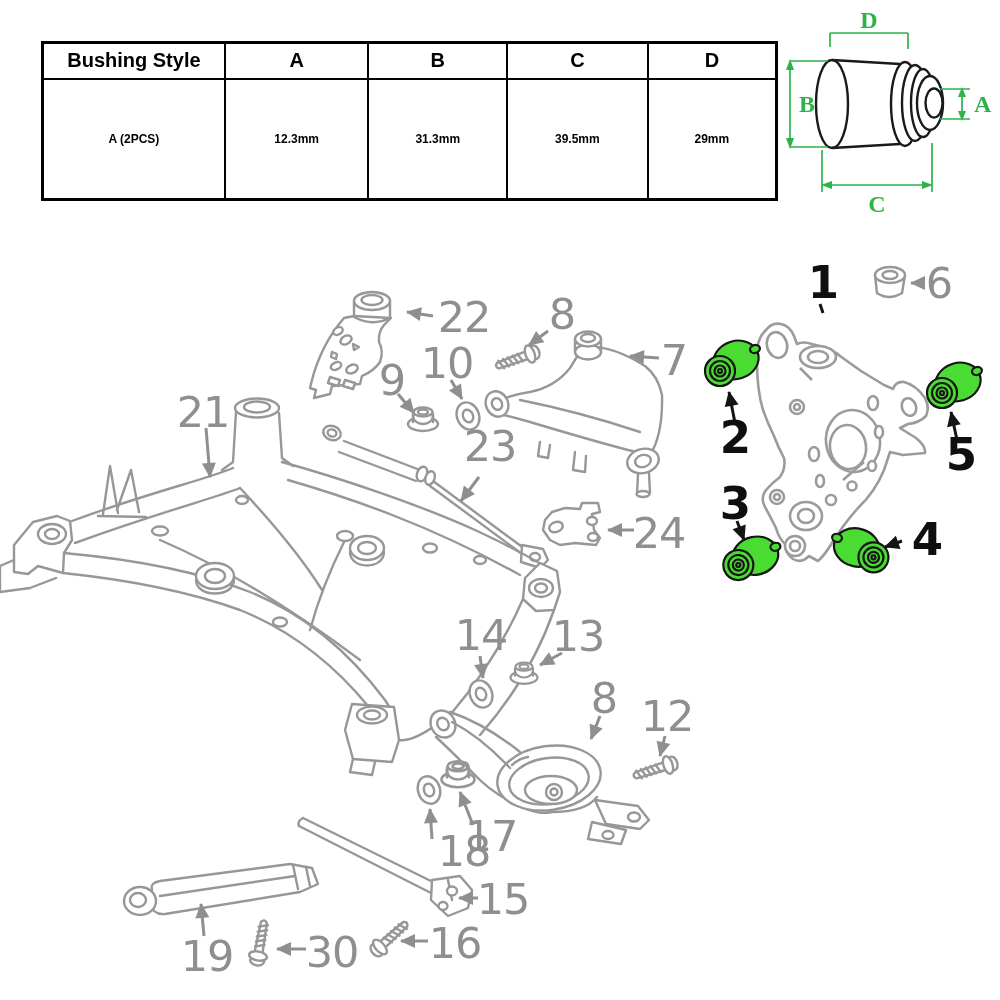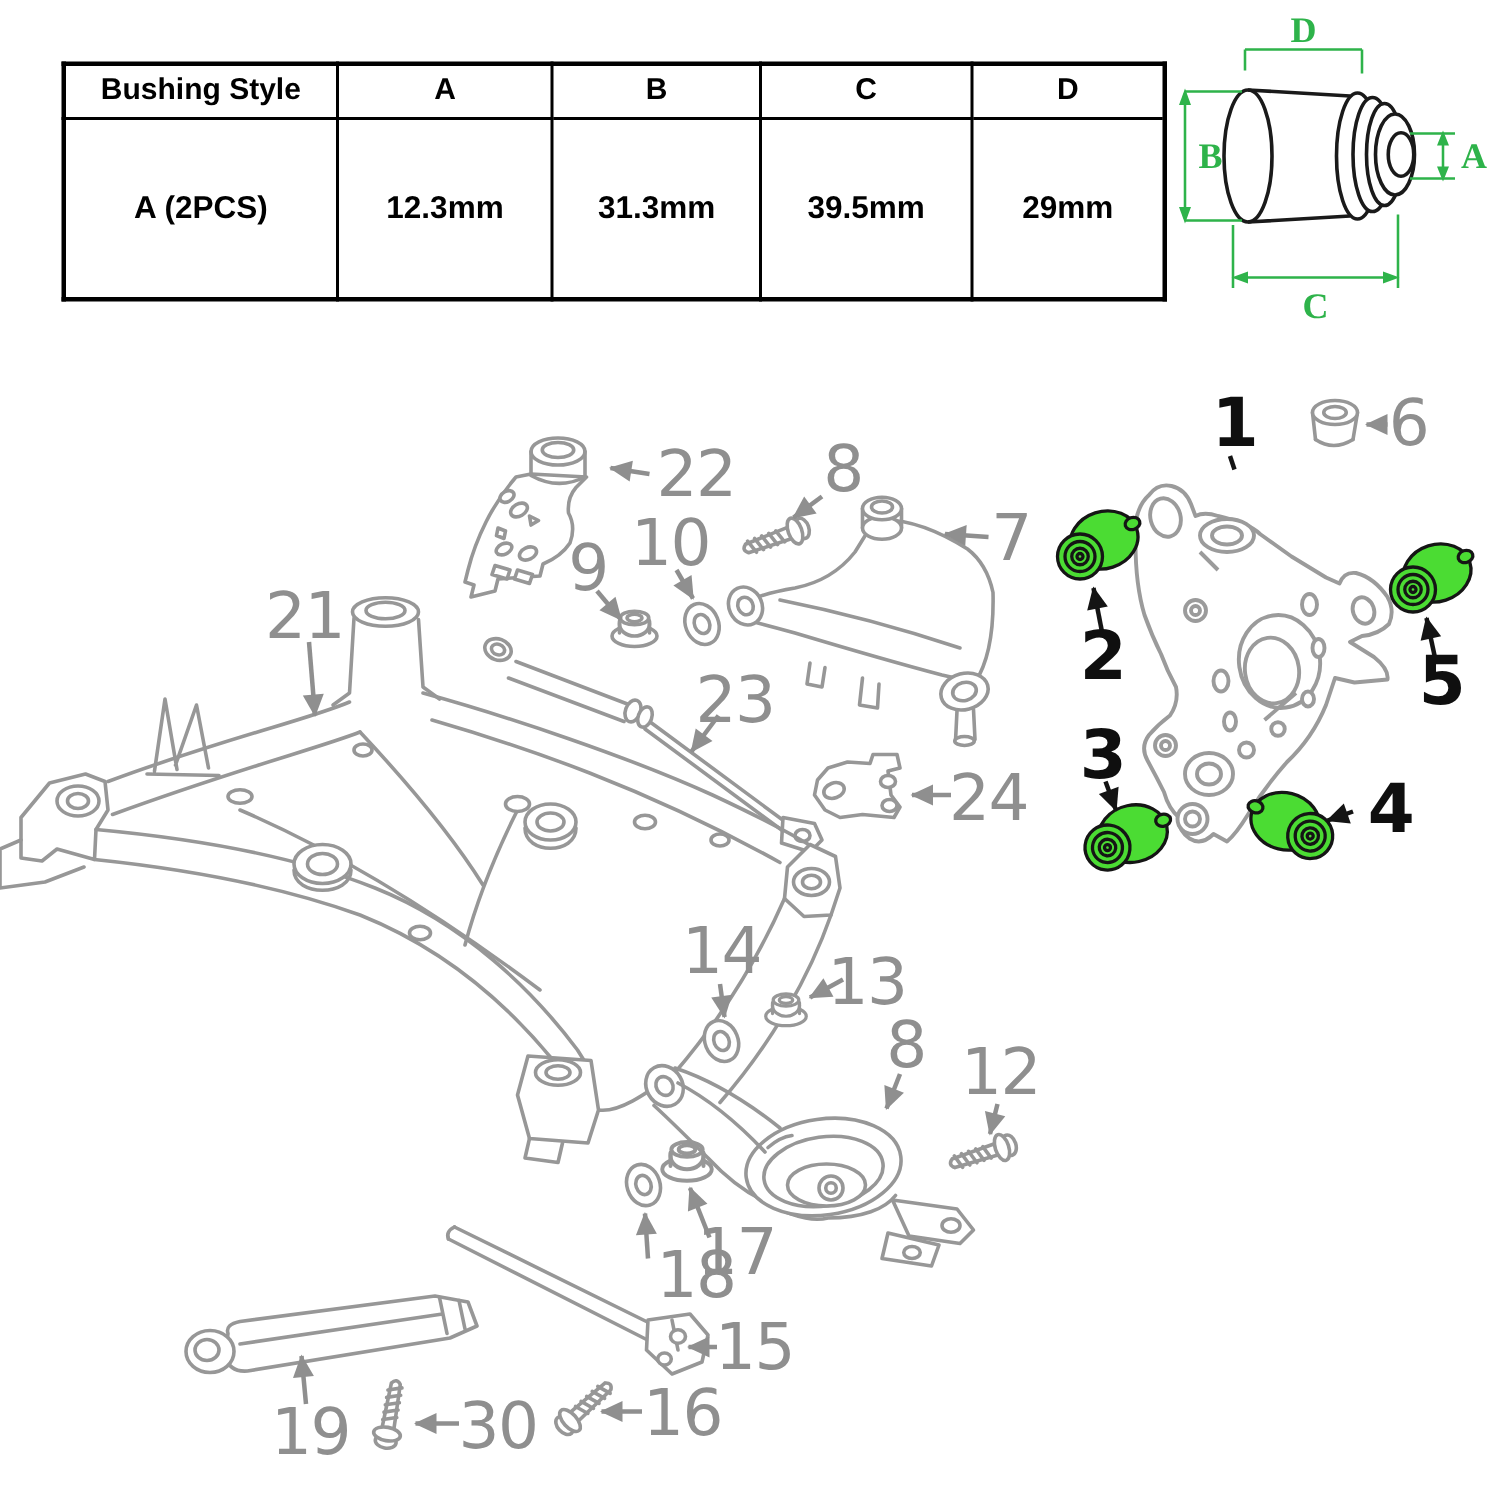--- a/index.html
+++ b/index.html
@@ -2,21 +2,21 @@
 <html><head>
 <meta charset="utf-8">
 <style>
   html,body{margin:0;padding:0;background:#fff;}
   .canvas{position:relative;width:1000px;height:1000px;background:#fff;overflow:hidden;
           font-family:"Liberation Sans",sans-serif;}
   
   .spec-table{position:absolute;left:24px;top:41px;width:737px;height:160px;
               border-collapse:collapse;table-layout:fixed;text-align:center;
               color:#000;font-weight:bold;border:3px solid #000;margin-left:17px;}
-  .spec-table th,.spec-table td{border:2.5px solid #000;font-size:21px;padding:0;
+  .spec-table th,.spec-table td{border:2.5px solid #000;font-size:12px;padding:0;
               font-family:"Liberation Sans",sans-serif;white-space:nowrap;}
   .spec-table th{font-size:20px;}
   
   .art{position:absolute;left:0;top:0;width:1000px;height:1000px;}
   .ga{stroke:#979797;stroke-width:2.4;fill:none;stroke-linecap:round;stroke-linejoin:round;}
   .gaw{stroke:#979797;stroke-width:2.4;fill:#fff;stroke-linecap:round;stroke-linejoin:round;}
   .gb{fill:#4bdc33;stroke:#151515;stroke-width:2.2;}
   .bk{stroke:#1a1a1a;stroke-width:2.4;fill:#fff;}
   .dim{stroke:#2eb34a;stroke-width:1.7;fill:none;}
   .dimtxt{fill:#2eb34a;font-family:"Liberation Serif",serif;font-weight:bold;font-size:24px;}
@@ -317,26 +317,26 @@
   <div class="plabel dark" style="left:735px;top:503px">3</div>
   <div class="plabel dark" style="left:927px;top:539px">4</div>
   <div class="plabel dark" style="left:961px;top:454px">5</div>
   <div class="plabel" style="left:939px;top:283px">6</div>
   <div class="plabel" style="left:674px;top:360px">7</div>
   <div class="plabel" style="left:562px;top:314px">8</div>
   <div class="plabel" style="left:392px;top:380px">9</div>
   <div class="plabel" style="left:447px;top:363px">10</div>
   <div class="plabel" style="left:604px;top:698px">8</div>
   <div class="plabel" style="left:667px;top:716px">12</div>
-  <div class="plabel" style="left:578px;top:656px">13</div>
+  <div class="plabel" style="left:578px;top:636px">13</div>
   <div class="plabel" style="left:481px;top:635px">14</div>
   <div class="plabel" style="left:503px;top:899px">15</div>
   <div class="plabel" style="left:455px;top:943px">16</div>
   <div class="plabel" style="left:491px;top:836px">17</div>
   <div class="plabel" style="left:464px;top:851px">18</div>
   <div class="plabel" style="left:207px;top:956px">19</div>
   <div class="plabel" style="left:332px;top:952px">30</div>
   <div class="plabel" style="left:203px;top:412px">21</div>
   <div class="plabel" style="left:464px;top:317px">22</div>
-  <div class="plabel" style="left:490px;top:468px">23</div>
+  <div class="plabel" style="left:490px;top:446px">23</div>
   <div class="plabel" style="left:659px;top:533px">24</div>
 
 </div>
 
 </body></html>

